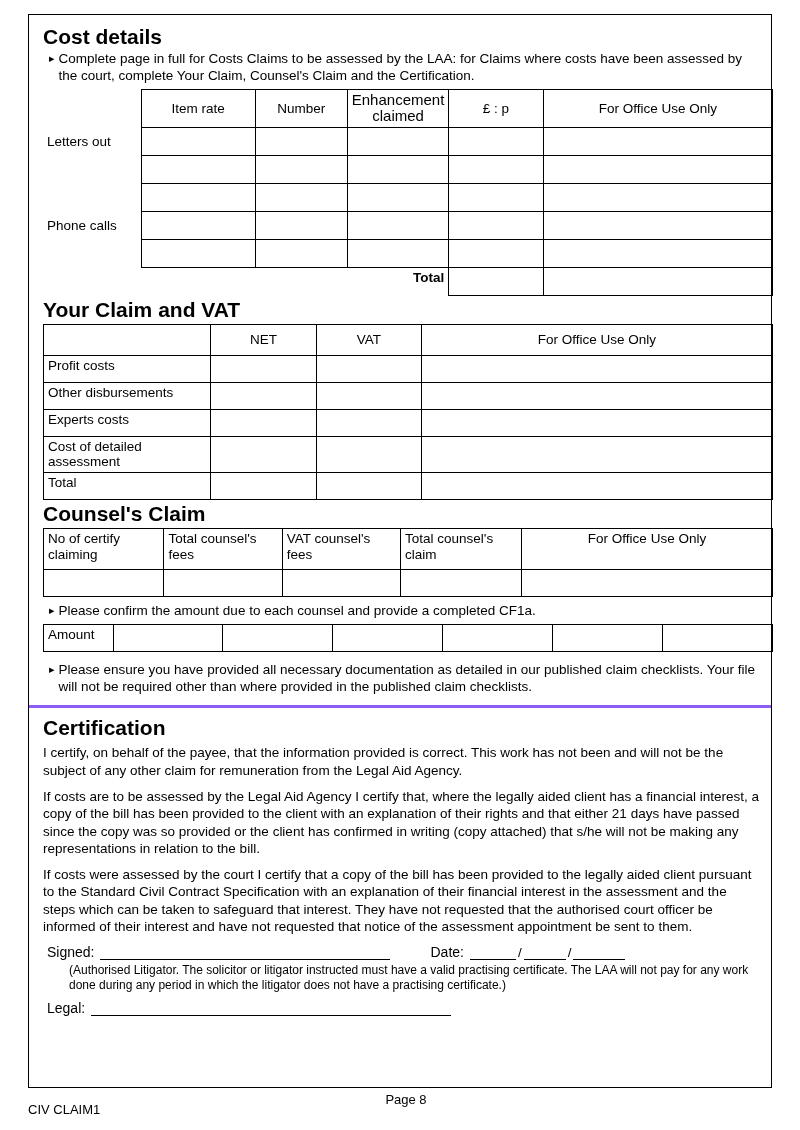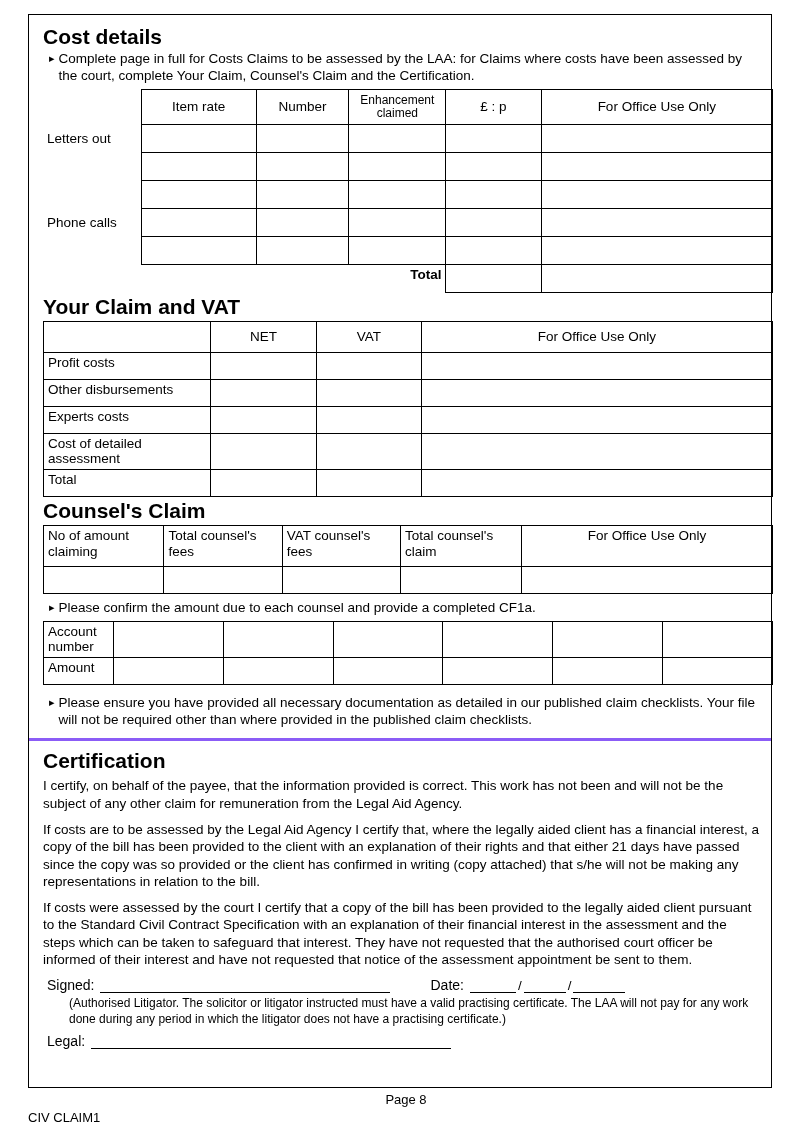--- a/index.html
+++ b/index.html
@@ -80,21 +80,21 @@
   table.costs td.c2 { width: 88px; }
   table.costs td.c3 { width: 90px; }
   table.costs td.c4 { width: 96px; }
   table.costs td.c5 { width: 246px; }
   table.costs tr.hdr td {
     text-align: center;
     height: 30px;
     vertical-align: middle;
   }
   table.costs tr.row td { height: 23px; }
-  .enh { font-size: 12px; line-height: 1.1; }
+  .enh { font-size: 15px; line-height: 1.1; }
 
   
   table.vat {
     margin-left: 4px;
     width: 730px;
   }
   table.vat td.c0 { width: 162px; }
   table.vat td.c1 { width: 100px; }
   table.vat td.c2 { width: 100px; }
   table.vat td.c3 { width: 358px; }
@@ -174,21 +174,21 @@
   .name-rule { width: 360px; margin-left: 6px; }
 
   
   .footer {
     position: absolute;
     left: 28px;
     top: 1092px;
     width: 744px;
     font-size: 13px;
   }
-  .footer .left { position: absolute; left: 0; top: 18px; }
+  .footer .left { position: absolute; left: 0; top: 10px; }
   .footer .center { position: absolute; left: 12px; right: 0; text-align: center; top: 0; }
   .spacer-sm { height: 6px; }
   .spacer-md { height: 10px; }
 </style>
 </head>
 <body>
 
 <div class="page">
   <div class="inner">
 
@@ -308,21 +308,21 @@
       </tr>
     </tbody>
       </table>
 
     <h1 class="section">Counsel's Claim</h1>
 
     <table class="counsel">
       <tbody>
           <tr class="hdr">
         <td class="c0">
-          <div>No of amount</div>
+          <div>No of certify</div>
           <div>claiming</div>
         </td>
         <td class="c1">
           <div>Total counsel's</div>
           <div>fees</div>
         </td>
         <td class="c2">
           <div>VAT counsel's</div>
           <div>fees</div>
         </td>
@@ -344,32 +344,20 @@
 
     <div class="spacer-sm"></div>
 
     <div class="bullet-para">
       <span class="tri">▸</span>
       <span class="txt">Please confirm the amount due to each counsel and provide a completed CF1a.</span>
     </div>
 
     <table class="acct">
       <tbody>
-          <tr class="r1">
-        <td class="lbl">
-          <div>Account</div>
-          <div>number</div>
-        </td>
-        <td class="cell"></td>
-        <td class="cell"></td>
-        <td class="cell"></td>
-        <td class="cell"></td>
-        <td class="cell"></td>
-        <td class="cell"></td>
-      </tr>
       <tr class="r2">
         <td class="lbl">Amount</td>
         <td class="cell"></td>
         <td class="cell"></td>
         <td class="cell"></td>
         <td class="cell"></td>
         <td class="cell"></td>
         <td class="cell"></td>
       </tr>
     </tbody>

